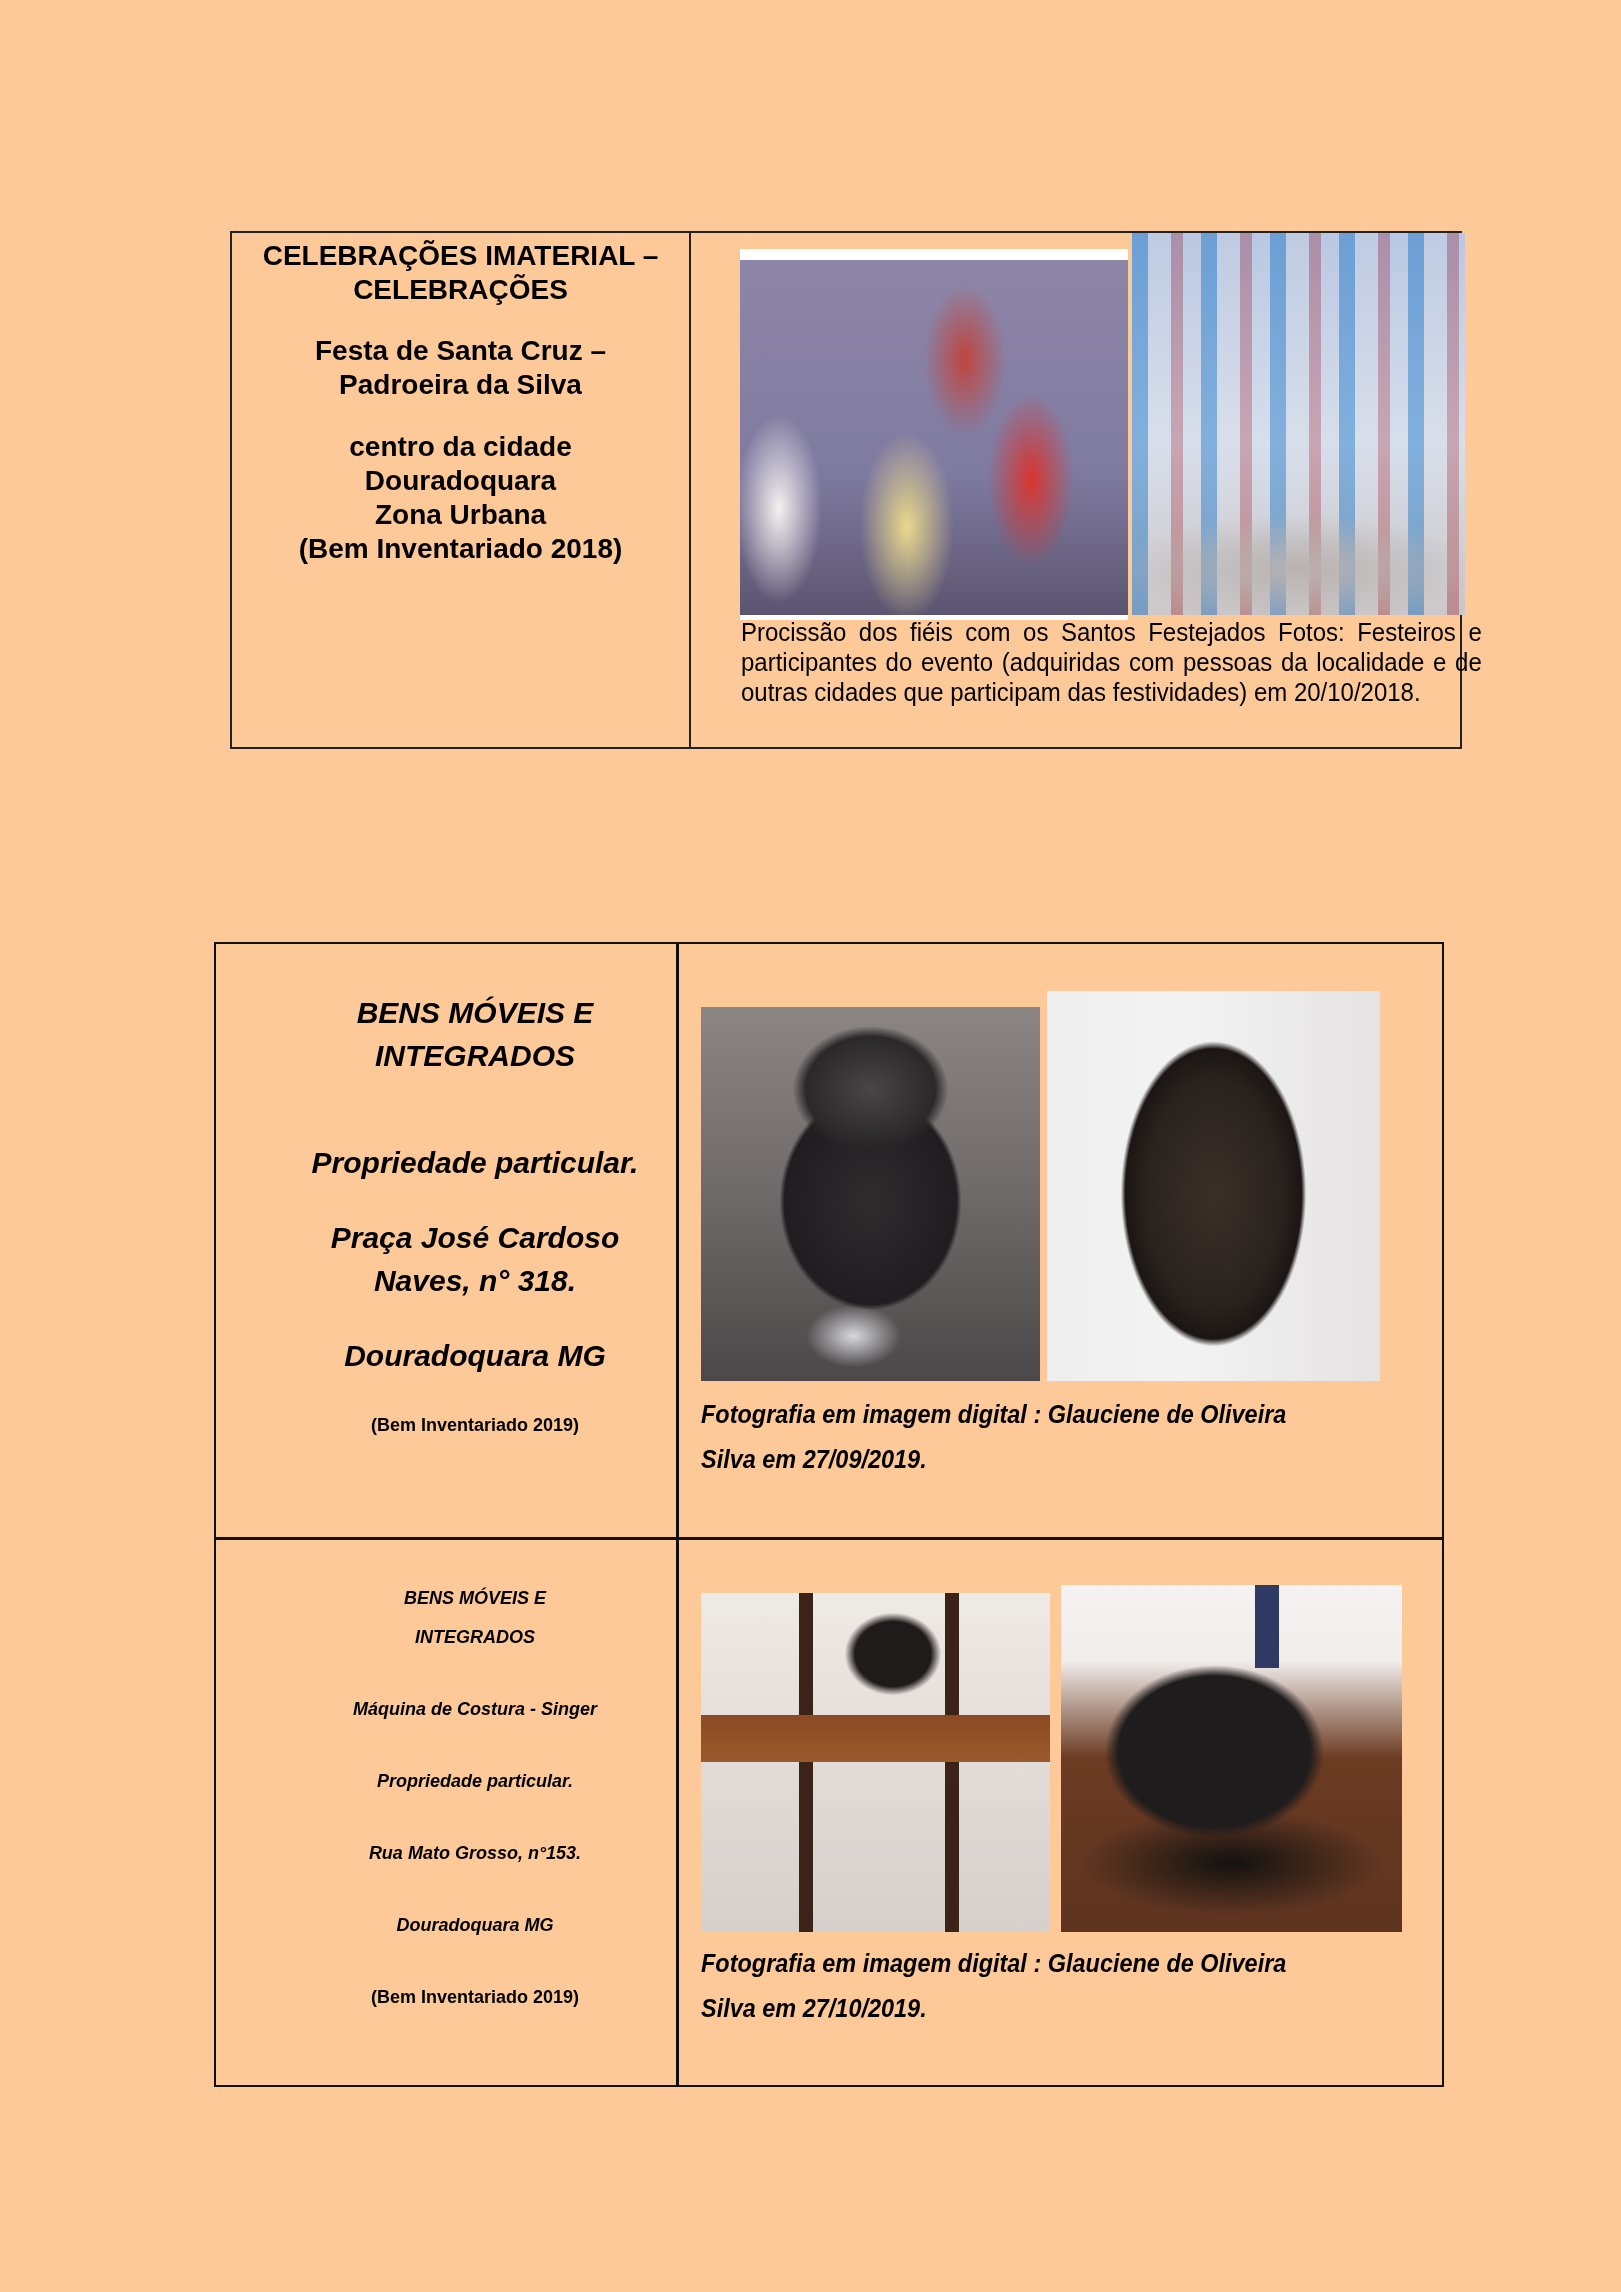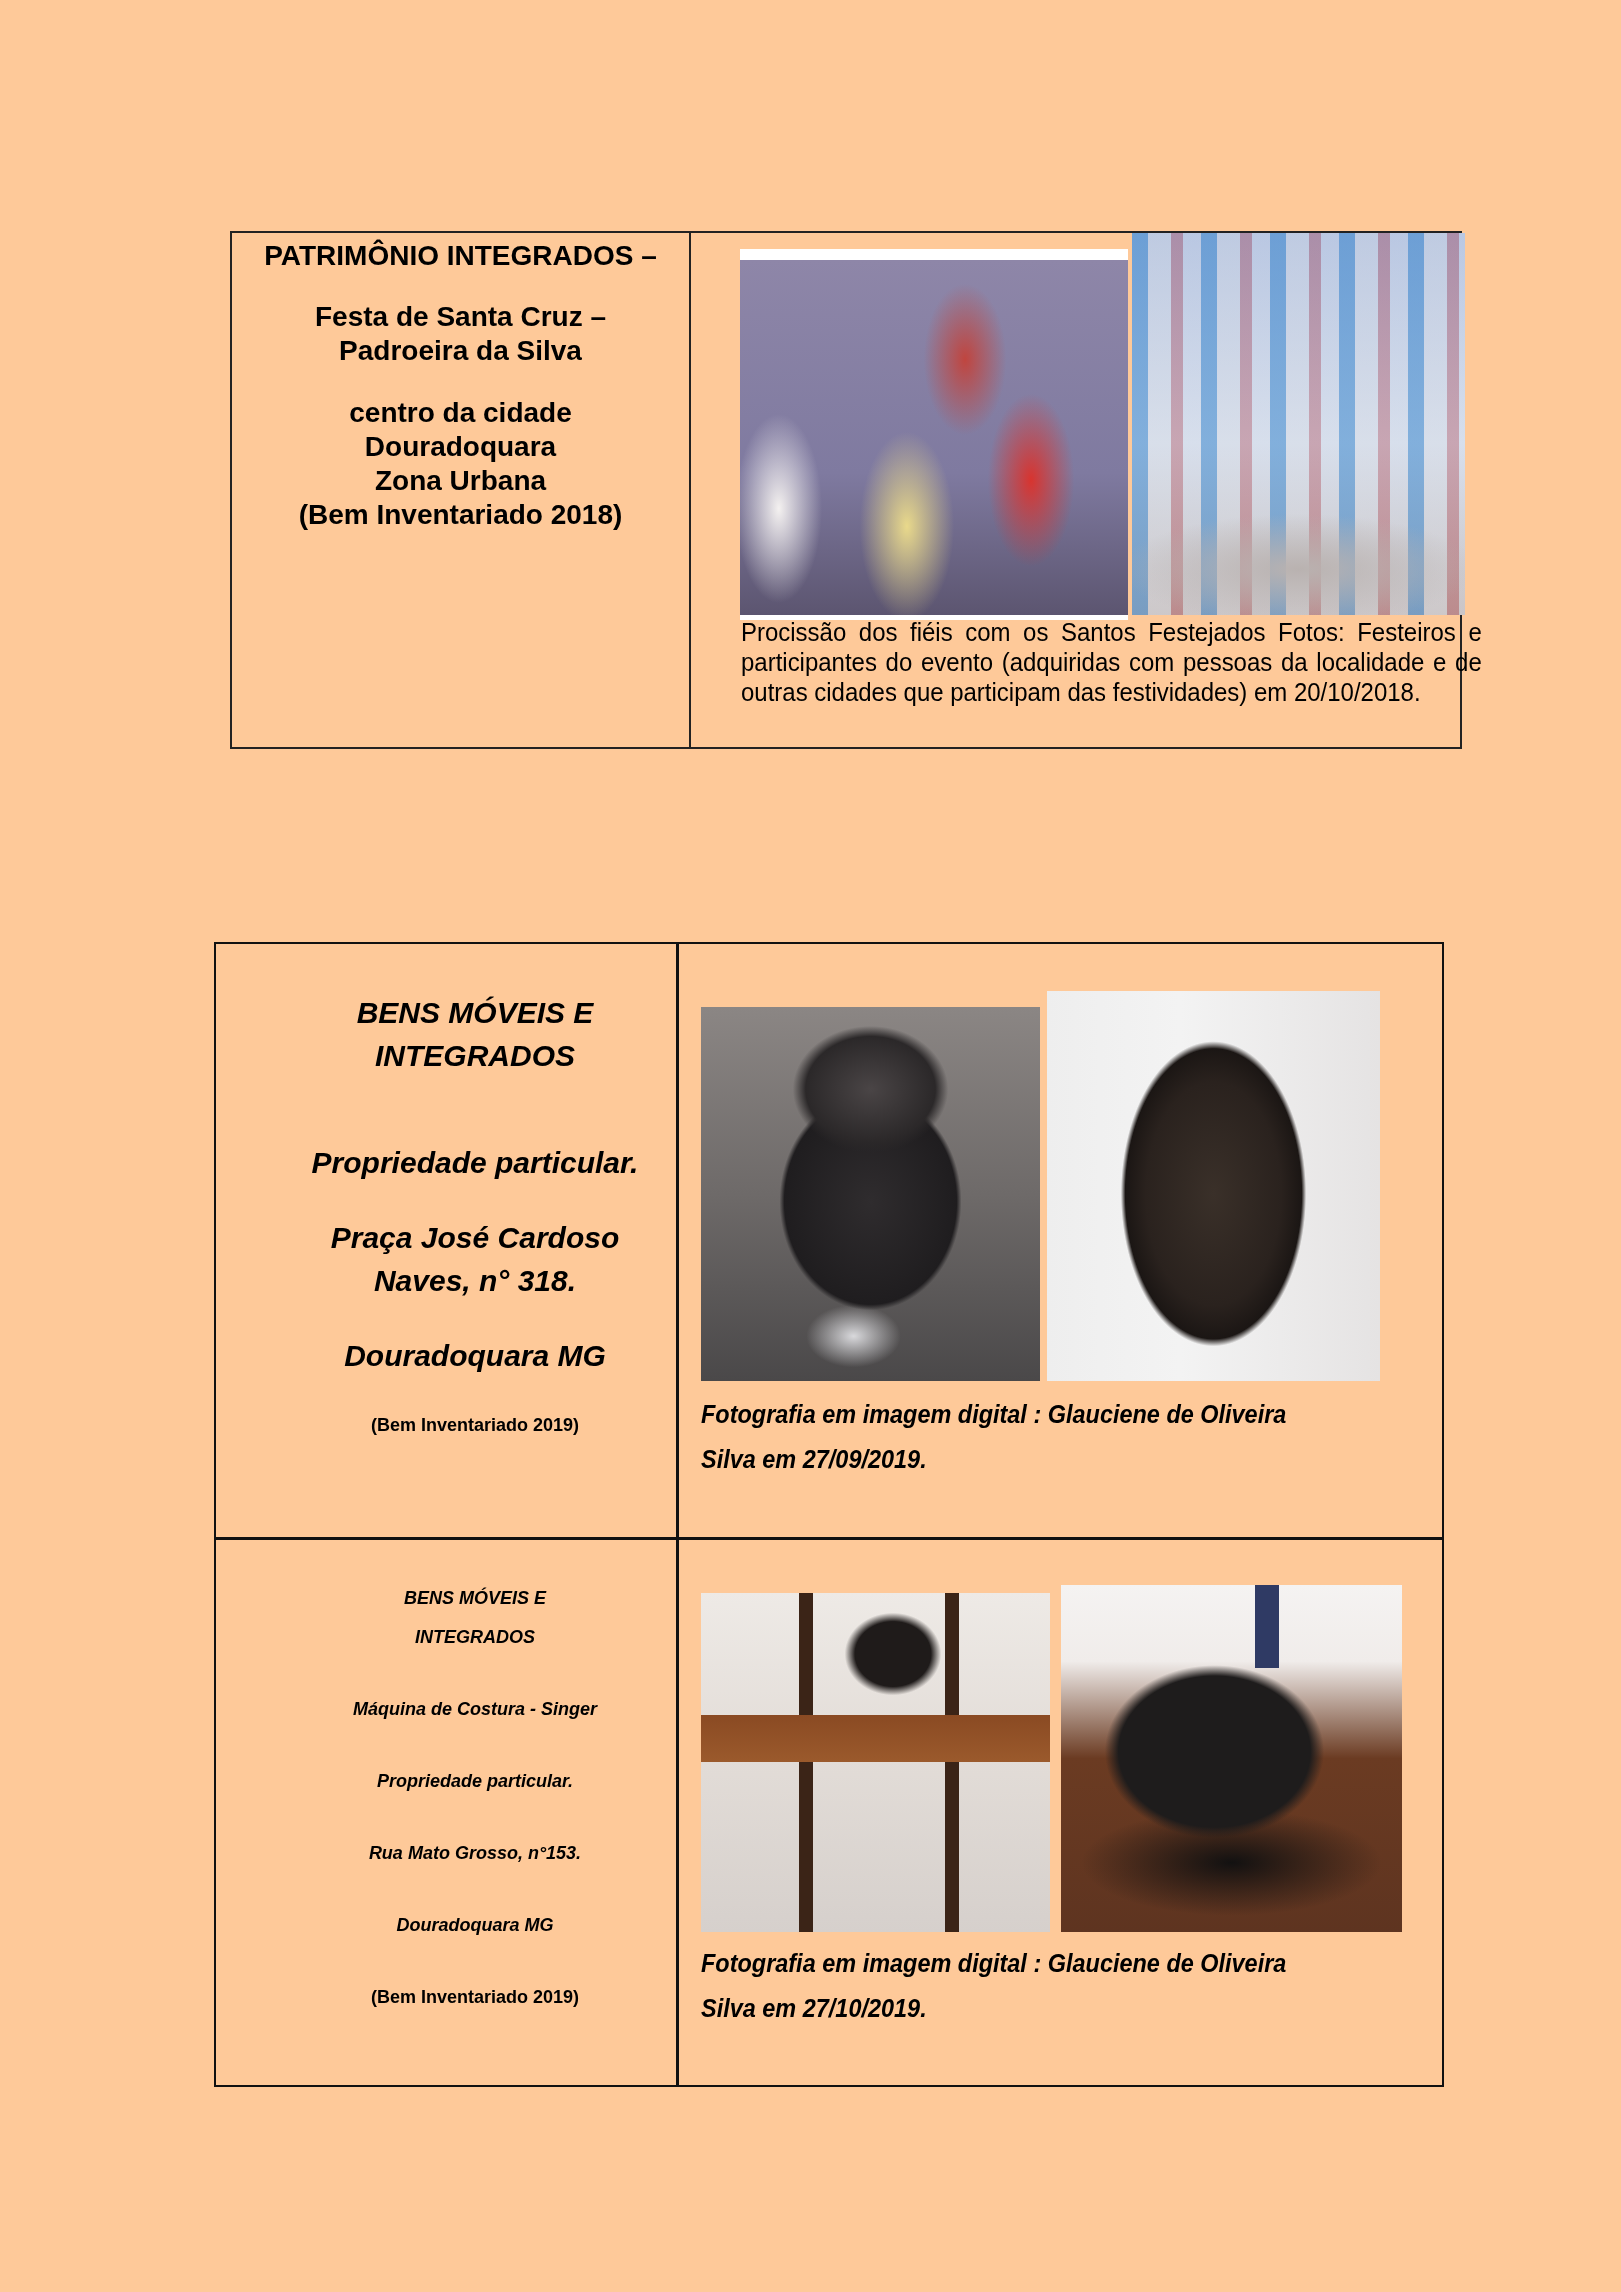--- a/index.html
+++ b/index.html
@@ -80,21 +80,22 @@
         radial-gradient(ellipse 167px 59px at 50% 80%, #121111 0%, rgba(18,17,17,0) 90%),
         linear-gradient(180deg, #f5f3f2 0%, #f0ecea 22%, #6b3b22 50%, #5e3420 100%);
     }
   </style>
 </head>
 <body>
 
 <div id="t1" class="tbl">
   <div class="divider"></div>
   <div class="cell left">
-    <div class="line">PATRIMÔNIO INTEGRADOS –</div>
+    <div class="line">CELEBRAÇÕES IMATERIAL –</div>
+    <div class="line">CELEBRAÇÕES</div>
     <div class="gap"></div>
     <div class="line">Festa de Santa Cruz –</div>
     <div class="line">Padroeira da Silva</div>
     <div class="gap"></div>
     <div class="line">centro da cidade</div>
     <div class="line">Douradoquara</div>
     <div class="line">Zona Urbana</div>
     <div class="line">(Bem Inventariado 2018)</div>
   </div>
   <div class="cell right">

